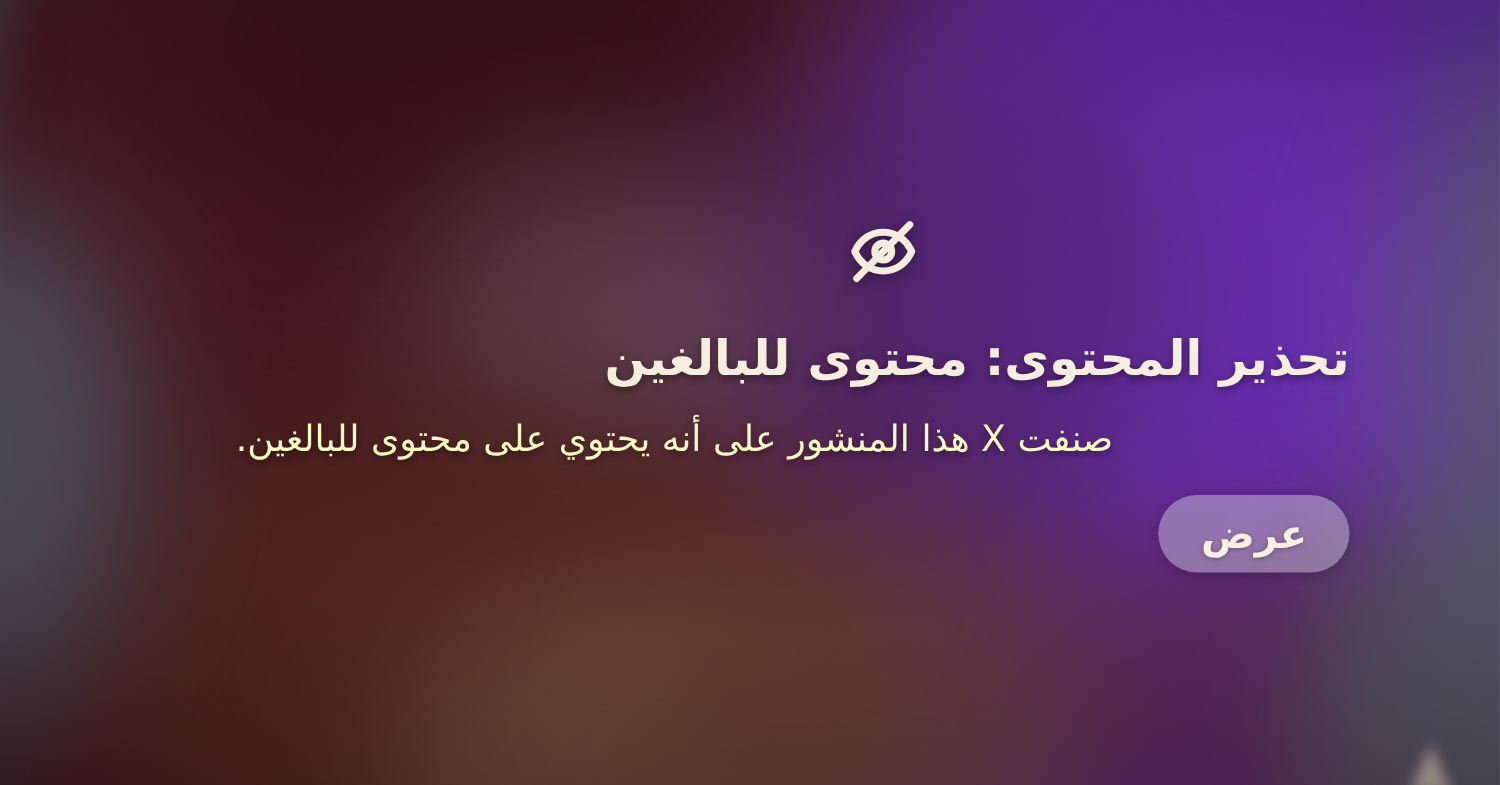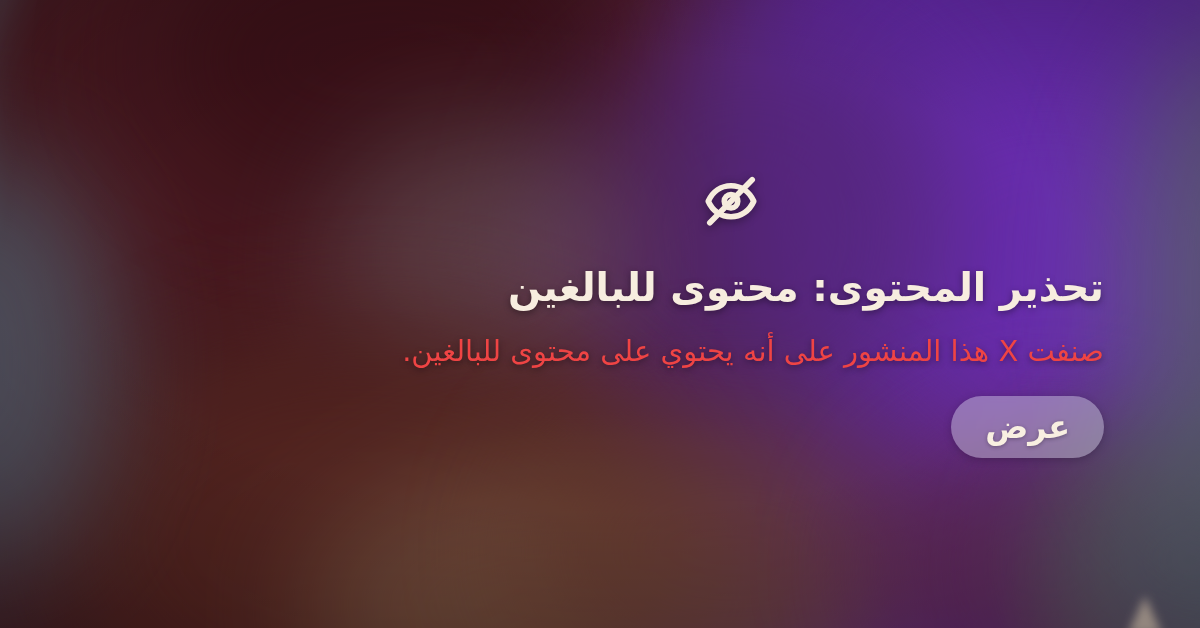--- a/index.html
+++ b/index.html
@@ -146,21 +146,21 @@
   .content {
     position: absolute;
     left: 0;
     top: 0;
     width: 1200px;
     height: 628px;
     display: flex;
     flex-direction: column;
     align-items: flex-start;
     justify-content: center;
-    padding-right: 96px;   
+    padding-right: 120px;   
     box-sizing: border-box;
     direction: rtl;
   }
 
   .warning-icon {
     margin-right: 342px;   
     margin-bottom: 32px;
     width: 62px;
     height: 62px;
     color: #f6ecdd;
@@ -178,22 +178,22 @@
     width: 100%;
     letter-spacing: 0;
     text-shadow: 0 2px 7px rgba(0,0,0,.40);
   }
 
   .subtitle {
     margin: 6px 0 26px 0;
     font-size: 29px;
     font-weight: 400;
     line-height: 1.32;
-    color: #ef4444;
-    text-align: right;
+    color: #fef9c3;
+    text-align: center;
     width: 100%;
     text-shadow: 0 2px 6px rgba(0,0,0,.38);
   }
 
   .view-button {
     display: inline-flex;
     align-items: center;
     justify-content: center;
     min-width: 149px;
     height: 62px;

